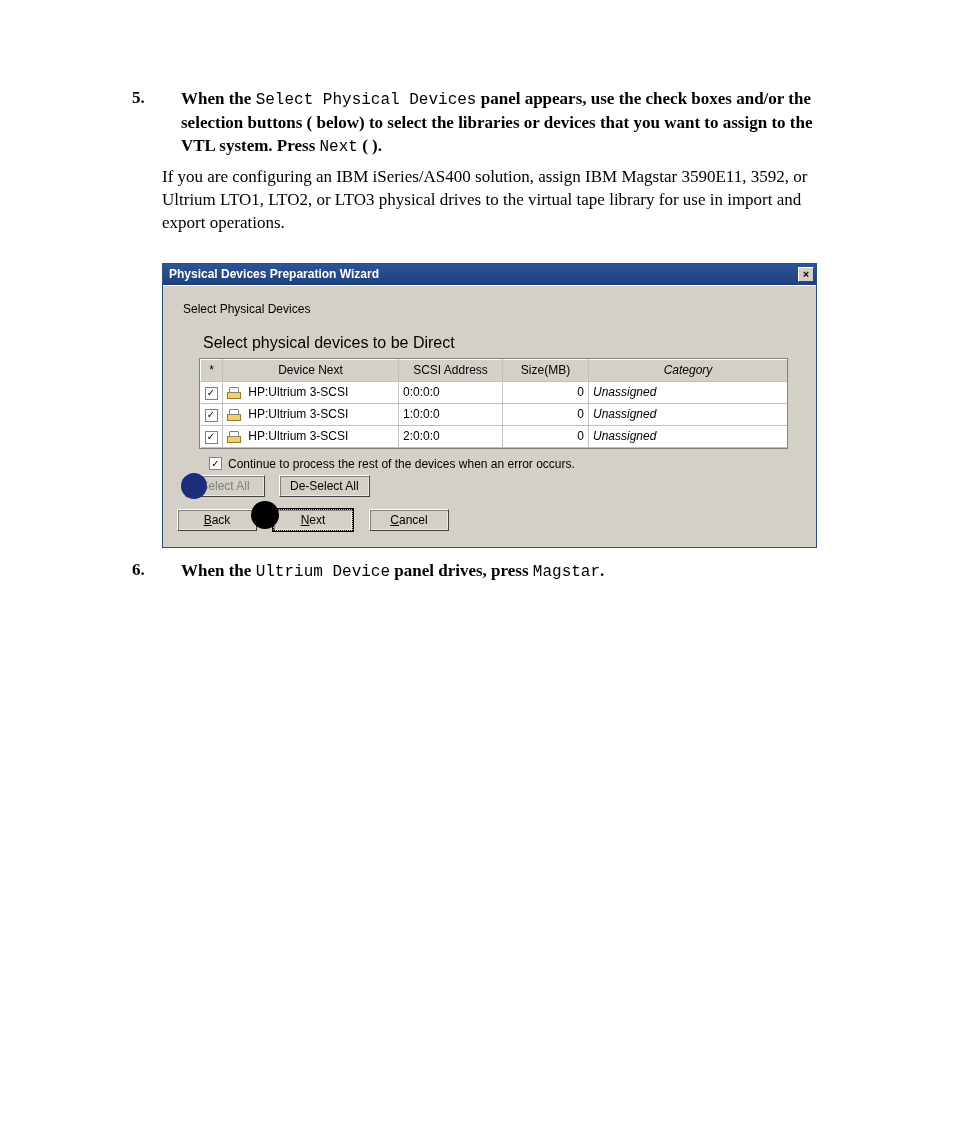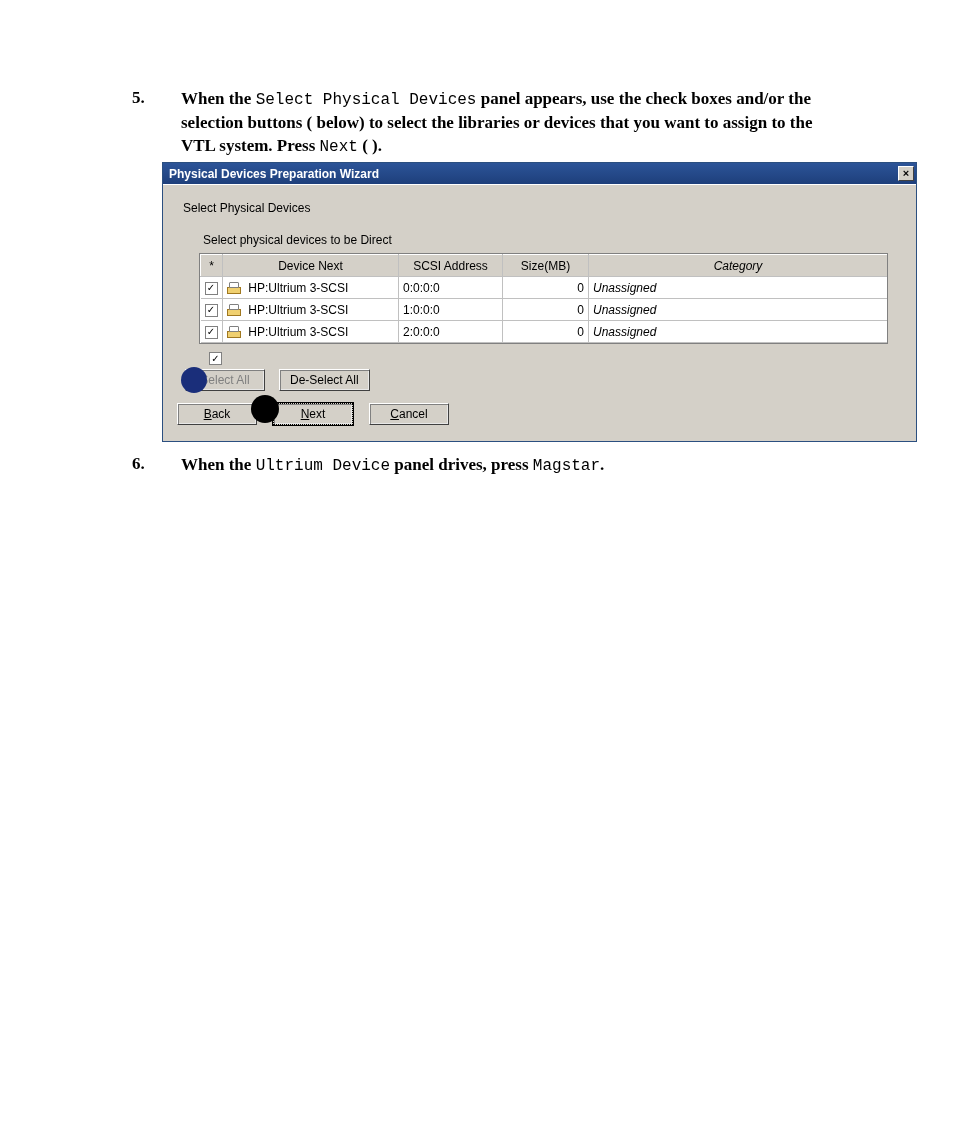--- a/index.html
+++ b/index.html
@@ -47,22 +47,22 @@
     margin-top: 8px;
     line-height: 1.35;
   }
   .next-task {
     margin-top: 20px;
     line-height: 1.35;
   }
 
   
   .dialog {
-    width: 755px;
-    margin: 4px 0 12px 0;
+    width: 655px;
+    margin: 28px 0 12px 0;
     border: 1px solid #2b4f80;
     font-family: Tahoma, Arial, sans-serif;
     font-size: 12px;
     background: linear-gradient(#f1f1f1, #e6e6e6);
     box-shadow: 0 0 0 1px #9aa5b1 inset;
     box-sizing: border-box;
   }
   .titlebar {
     height: 21px;
     background: linear-gradient(#2c5498, #1e3f7b);
@@ -96,21 +96,21 @@
     background: #d4d0c8;
     padding: 10px 6px 10px 14px;
     border-top: 1px solid #fff;
     box-sizing: border-box;
   }
   .subtitle {
     font-size: 12px;
     padding: 6px 0 14px 6px;
   }
   .section-label {
-    font-size: 12px;
+    font-size: 16px;
     padding: 4px 0 6px 26px;
   }
   .grid-wrap {
     margin: 0 22px 8px 22px;
     border: 1px solid #808080;
     background: #fff;
     box-sizing: border-box;
   }
   table.grid {
     width: 100%;
@@ -270,20 +270,21 @@
 
 <div class="page">
 
   <ol class="steps">
 
     <li>
       <span class="step-number bold">5.</span>
       <div class="step-body">
         <span class="bold">When the </span><span class="mono">Select Physical Devices</span><span class="bold"> panel appears, use the check boxes and/or the selection buttons (   below) to select the libraries or devices that you want to assign to the VTL system. Press </span><span class="mono">Next</span><span class="bold"> (  ).</span>
       </div>
+      <div class="step-para">If you are configuring an IBM iSeries/AS400 solution, assign IBM Magstar 3590E11, 3592, or Ultrium LTO1, LTO2, or LTO3 physical drives to the virtual tape library for use in import and export operations.</div>
 
       <div class="dialog">
         <div class="titlebar">
           <span>Physical Devices Preparation Wizard</span>
           <span class="close-btn">
             <span>×</span>
           </span>
         </div>
         <div class="dialog-inner">
           <div class="subtitle">Select Physical Devices</div>
@@ -344,20 +345,21 @@
                   <td class="cell-cat last">Unassigned</td>
                 </tr>
               </tbody>
             </table>
           </div>
 
           <div class="continue-row">
             <span class="chk">
                 <span class="mark">✓</span>
               </span>
+            <span>Continue to process the rest of the devices when an error occurs.</span>
           </div>
 
           <div class="btn-row">
             <div class="marker-blue"></div>
             <button class="win-btn disabled">Select All</button>
             <button class="win-btn">De-Select All</button>
           </div>
 
           <div class="footer-btns">
             <button class="win-btn"><span class="ul">B</span><span>ack</span></button>

